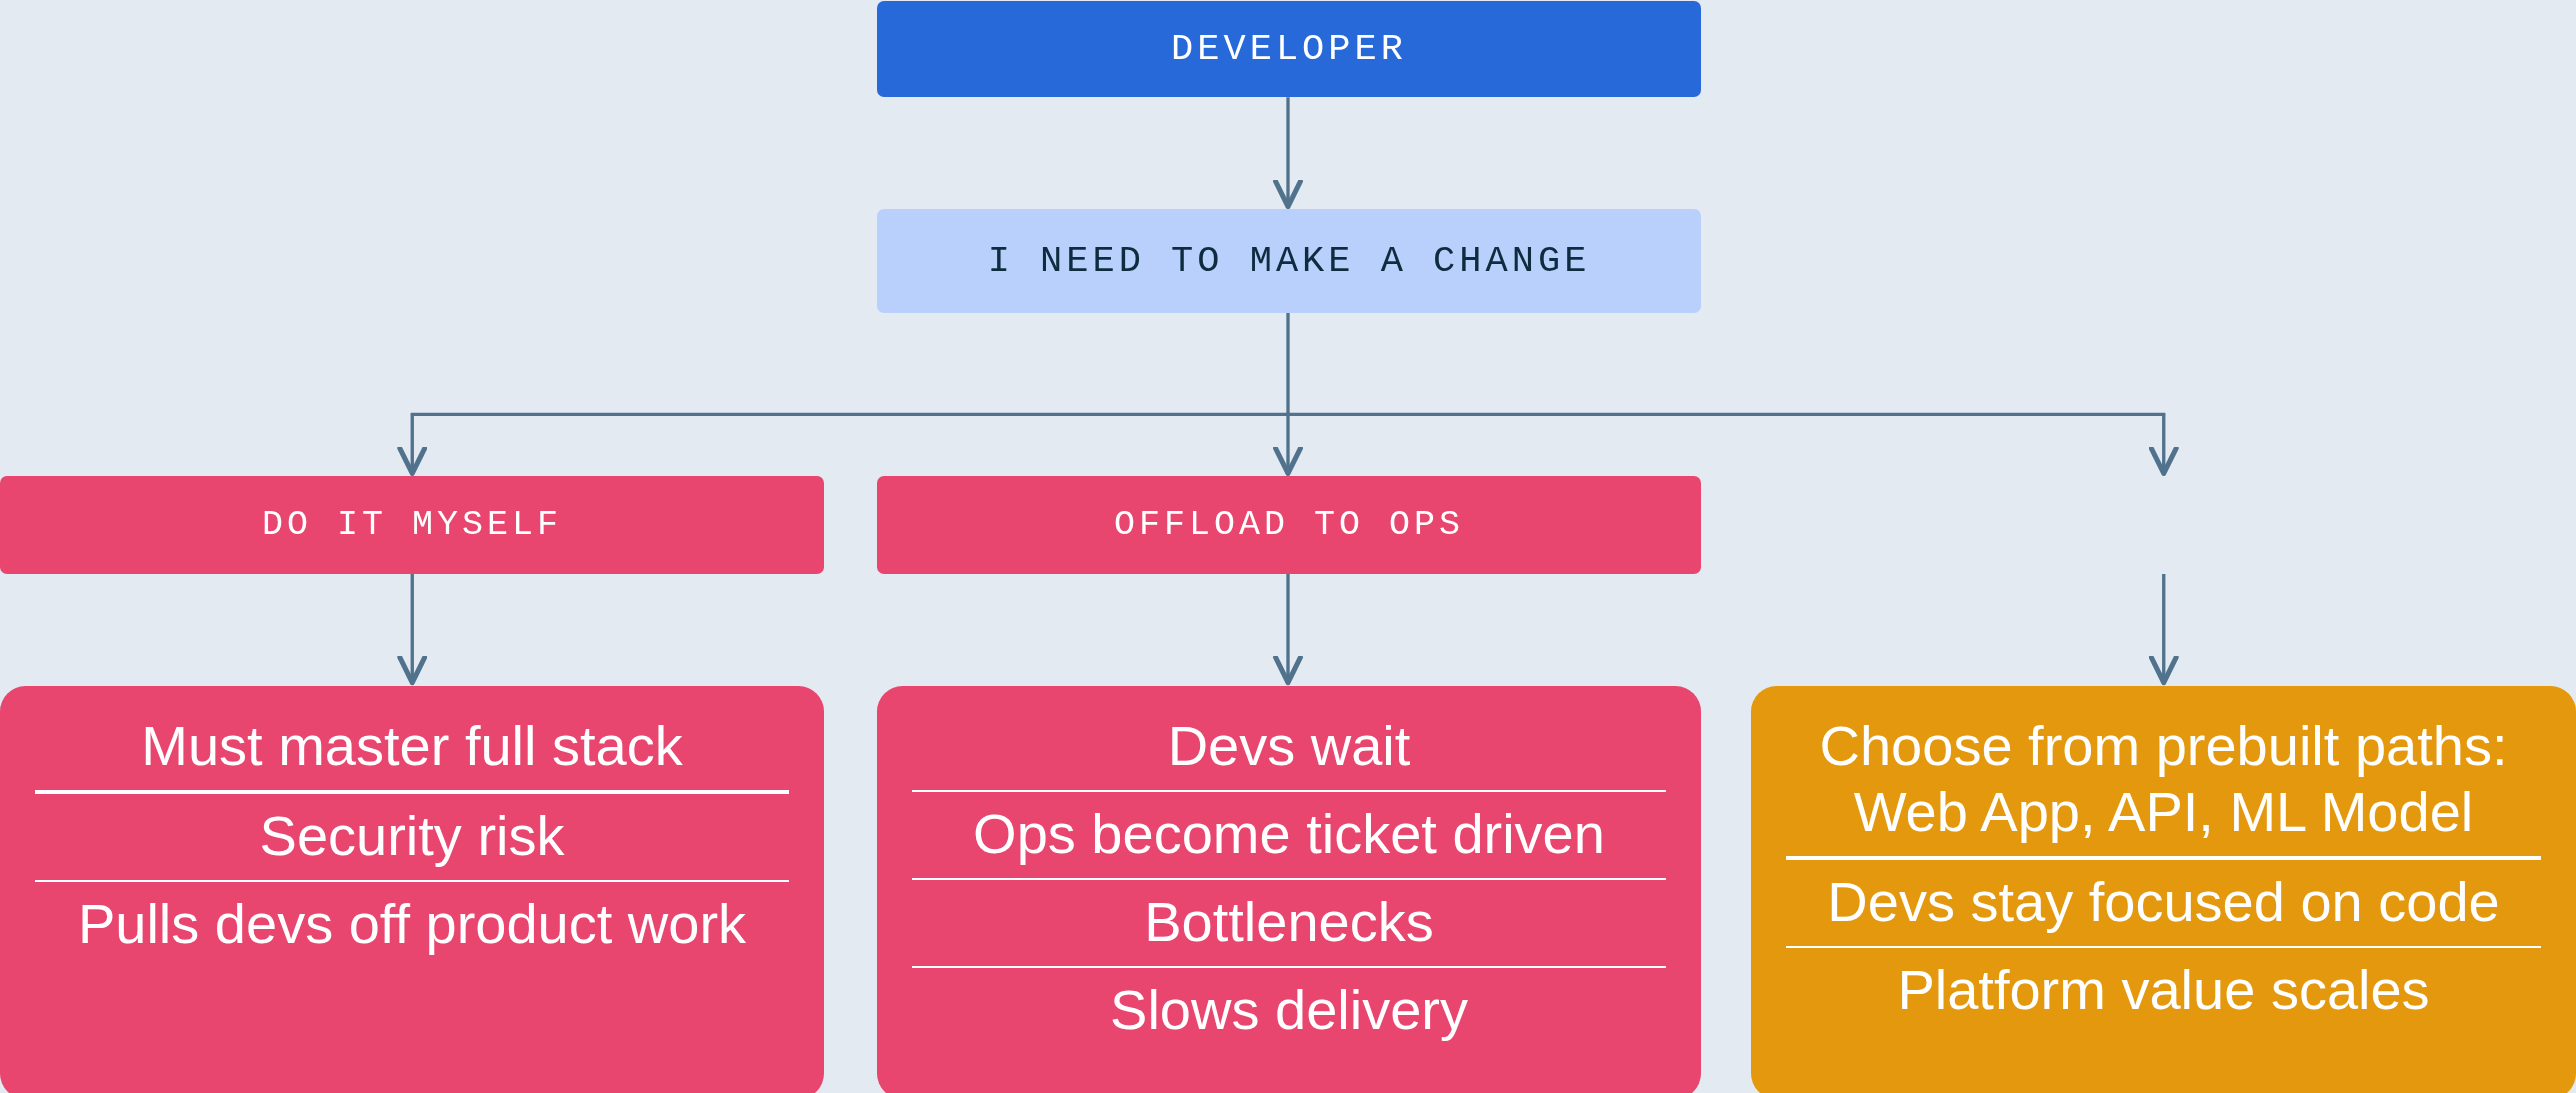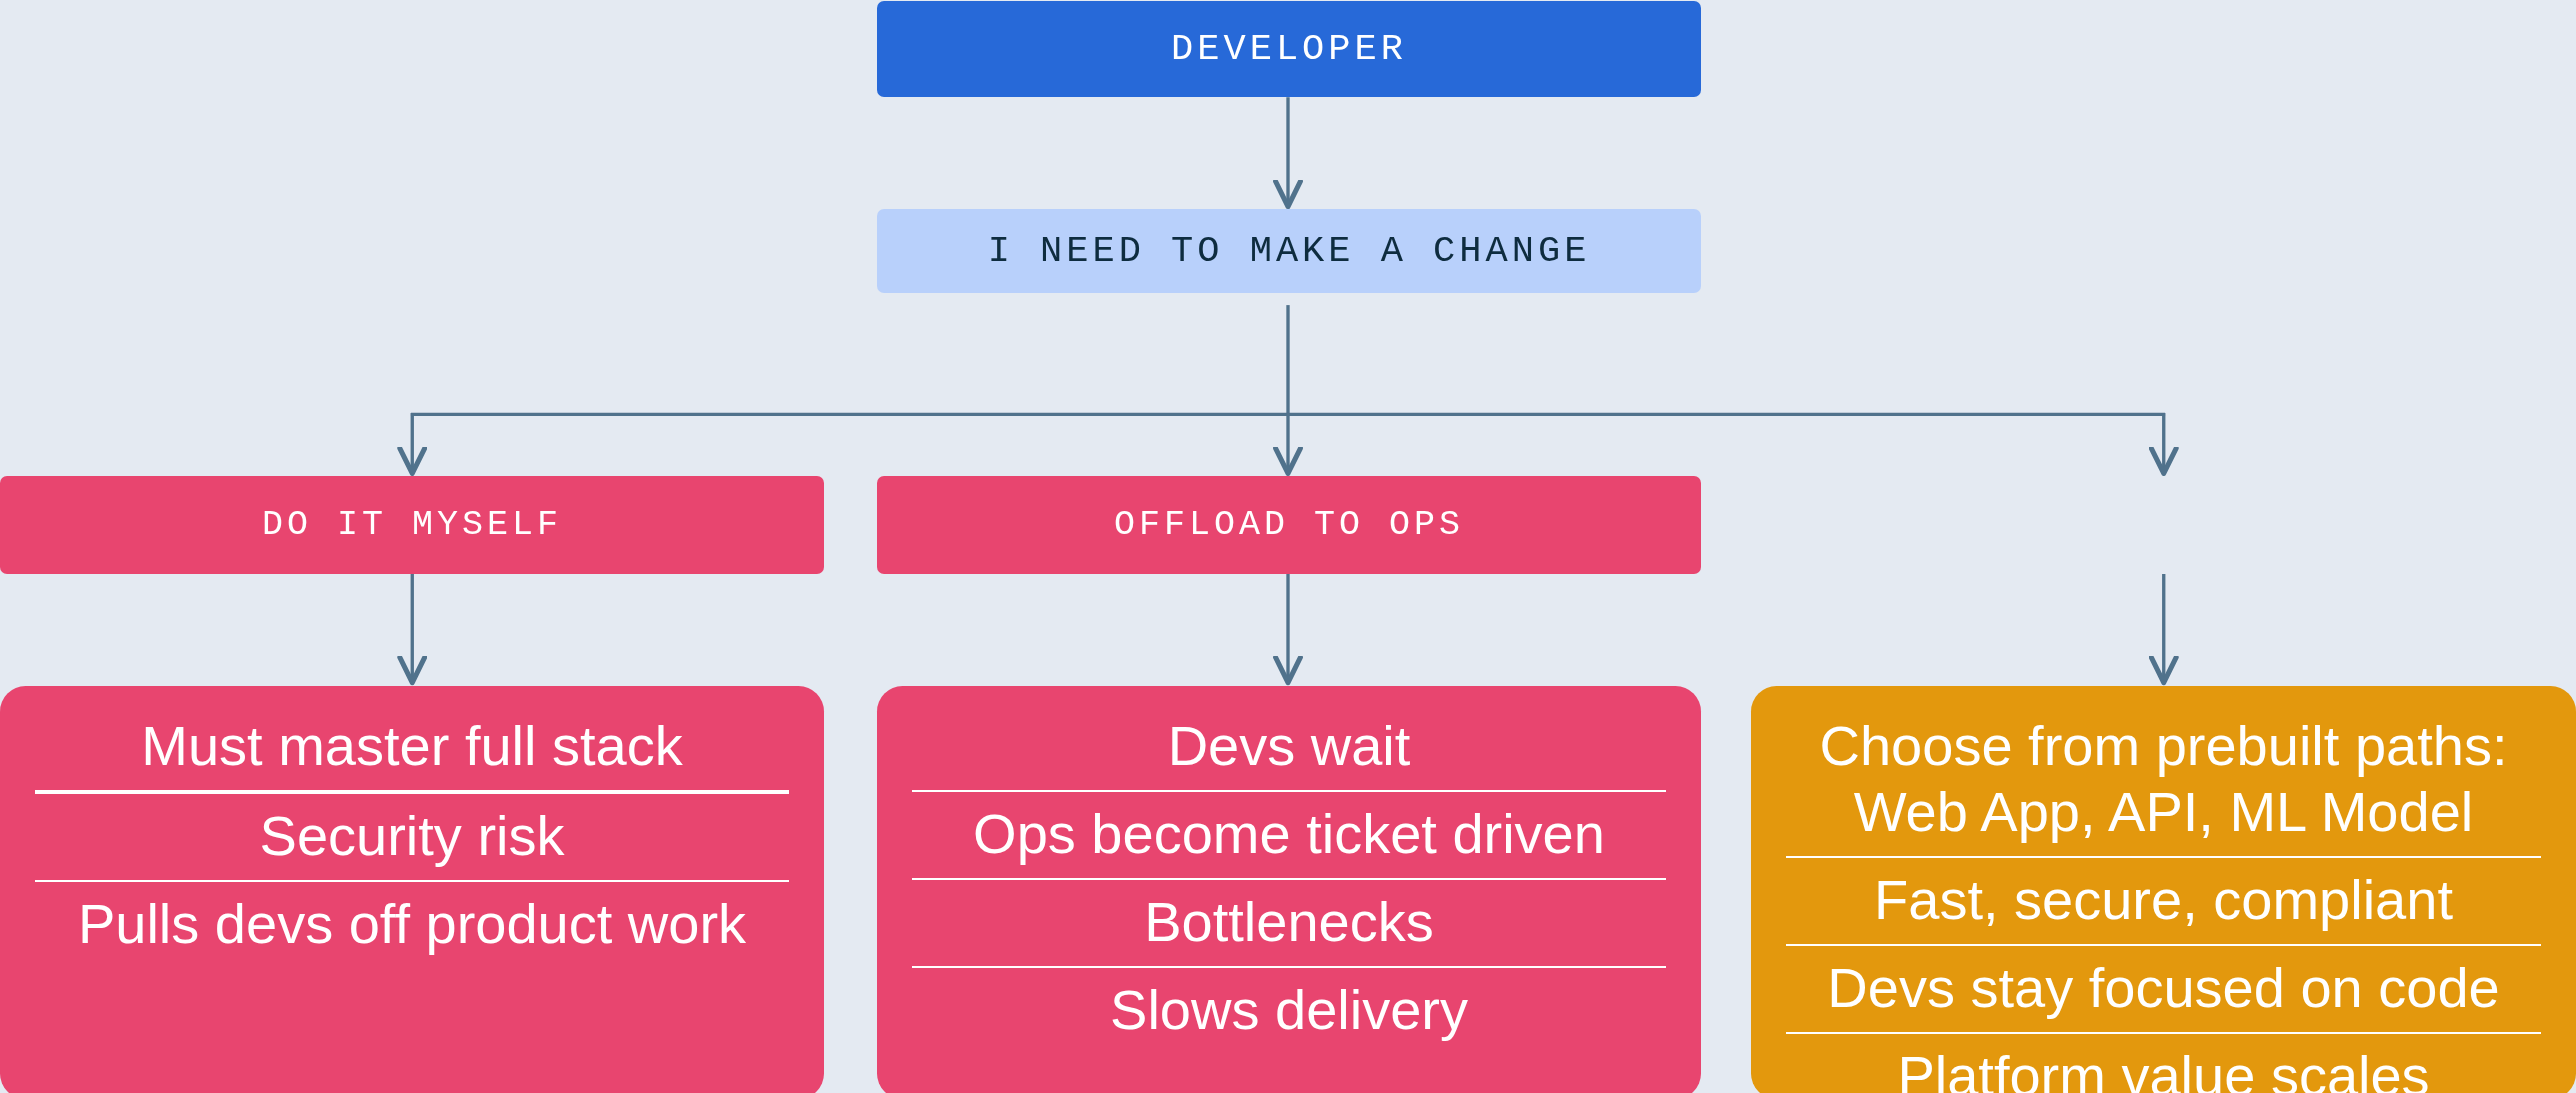--- a/index.html
+++ b/index.html
@@ -47,21 +47,21 @@
     background: #2769d8;
     color: #ffffff;
     font-size: 37px;
   }
 
   
   #node-need-change {
     left: 877px;
     top: 209px;
     width: 824px;
-    height: 84px;
+    height: 104px;
     background: #b8d0fb;
     color: #0e2c3f;
     font-size: 37px;
   }
 
   
   .option-header {
     top: 476px;
     height: 98px;
     font-size: 35px;
@@ -160,21 +160,20 @@
     <div class="detail-sep"></div>
     <div class="detail-item">Bottlenecks</div>
     <div class="detail-sep"></div>
     <div class="detail-item">Slows delivery</div>
   </div>
 
   <div class="detail-box" id="detail-2">
     <div class="detail-item">Choose from prebuilt paths:
 Web App, API, ML Model</div>
     <div class="detail-sep"></div>
-    <div class="detail-item">Fast, secure, compliant</div>
     <div class="detail-sep"></div>
     <div class="detail-item">Devs stay focused on code</div>
     <div class="detail-sep"></div>
     <div class="detail-item">Platform value scales</div>
   </div>
 
 </div>
 
 
 </body></html>

